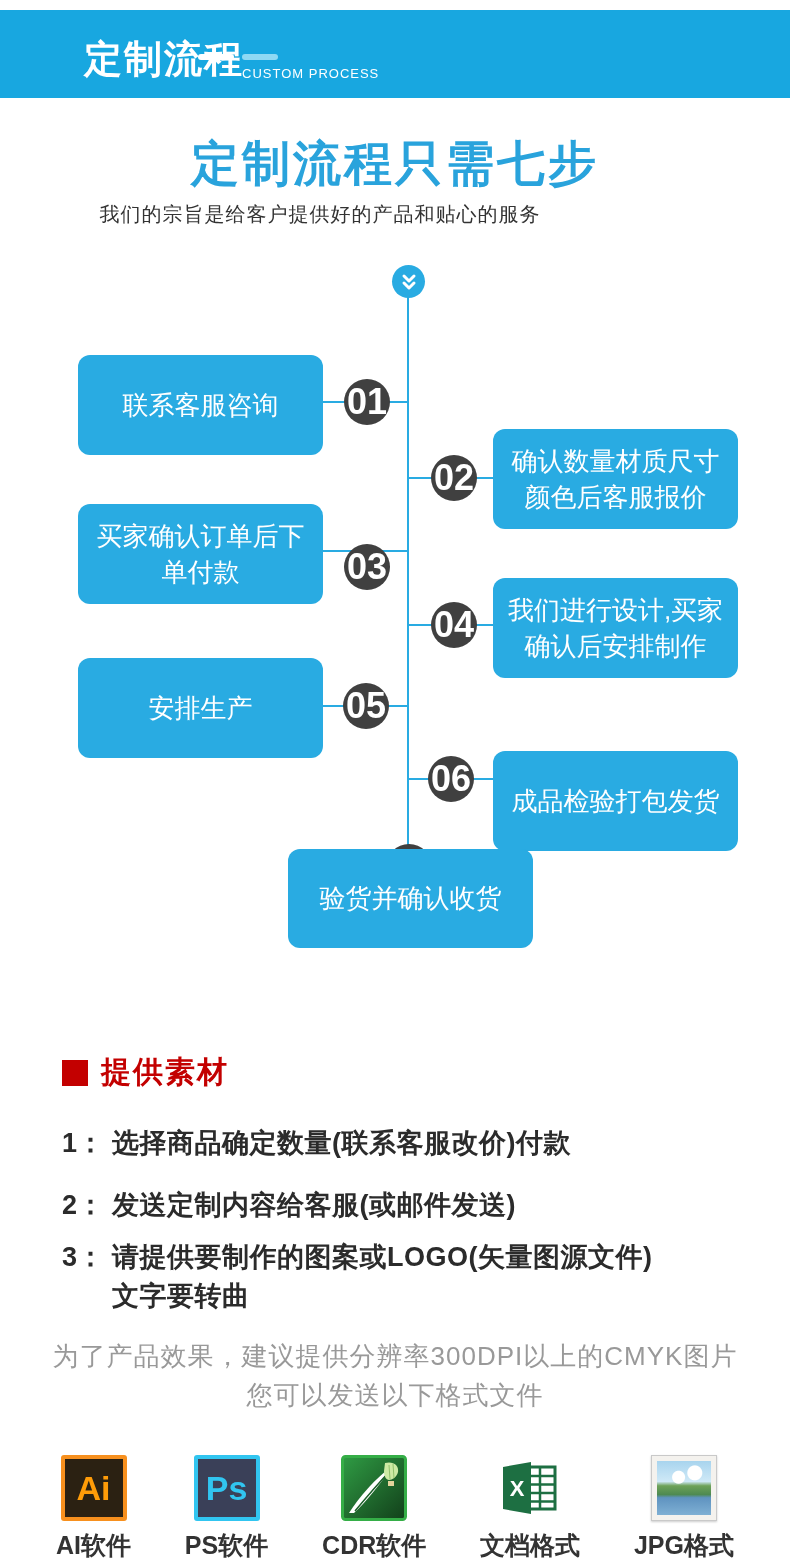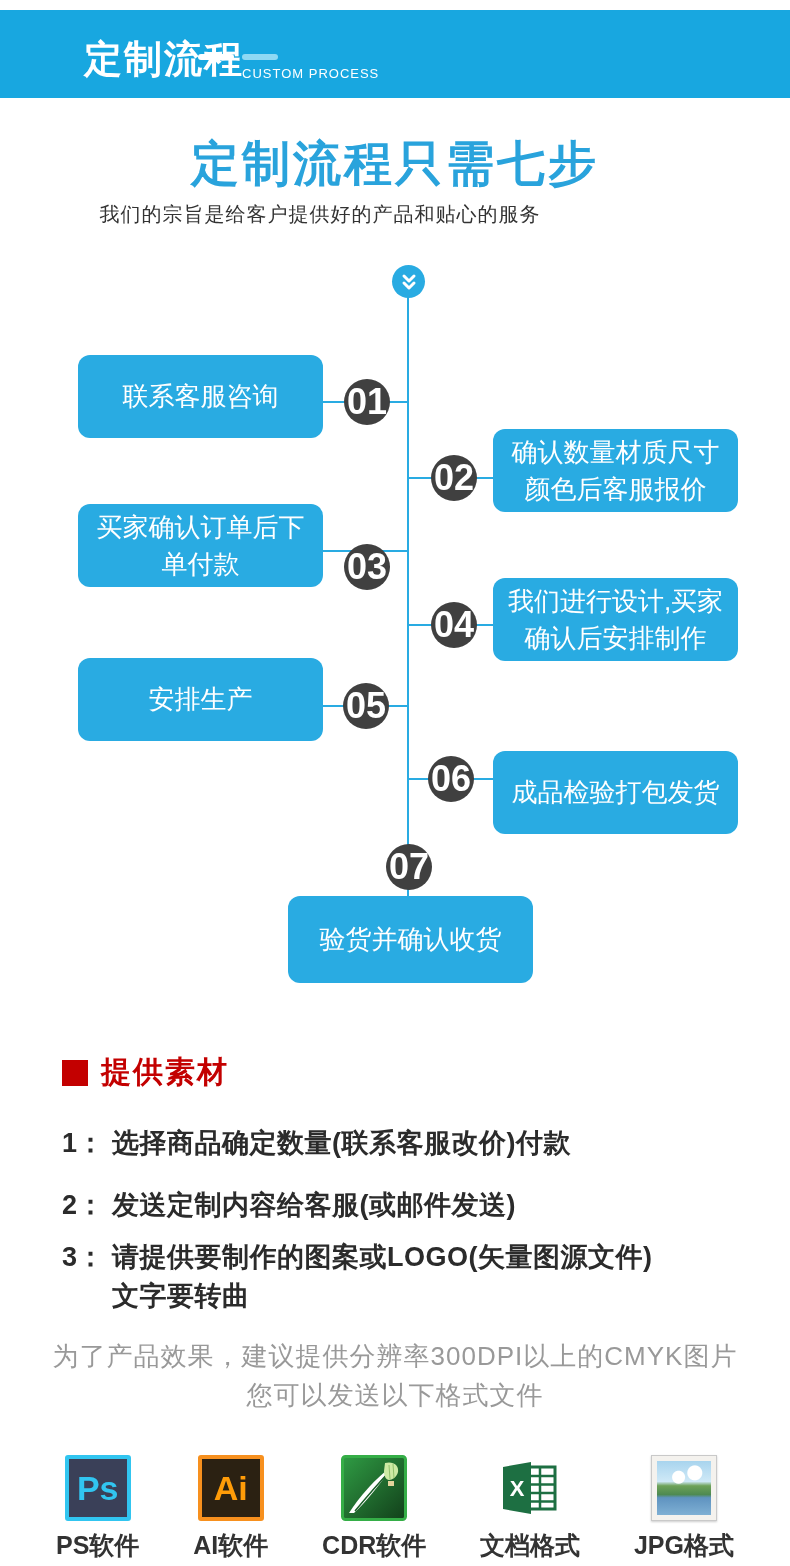--- a/index.html
+++ b/index.html
@@ -62,33 +62,33 @@
   }
   .nc-1 { left: 344px; top: 379px; }
   .nc-2 { left: 431px; top: 455px; }
   .nc-3 { left: 344px; top: 544px; }
   .nc-4 { left: 431px; top: 602px; }
   .nc-5 { left: 343px; top: 683px; }
   .nc-6 { left: 428px; top: 756px; }
   .nc-7 { left: 386px; top: 844px; }
 
   .flow-box {
-    position: absolute; width: 245px; height: 83px;
+    position: absolute; width: 245px; height: 100px;
     background: #29abe2; border-radius: 12px;
     color: #ffffff; font-size: 26px; line-height: 1.4;
     display: flex; align-items: center; justify-content: center;
     text-align: center; white-space: pre-line; padding: 0 8px;
   }
   .fb-1 { left: 78px;  top: 355px; }
   .fb-2 { left: 493px; top: 429px; }
   .fb-3 { left: 78px;  top: 504px; }
   .fb-4 { left: 493px; top: 578px; }
   .fb-5 { left: 78px;  top: 658px; }
   .fb-6 { left: 493px; top: 732px; margin-top: 19px; }
-  .fb-7 { left: 288px; top: 896px; height: 87px; }
+  .fb-7 { left: 288px; top: 849px; height: 99px; }
 
   
   .materials-heading {
     position: absolute; left: 62px; top: 1052px;
     display: flex; align-items: center; gap: 13px;
   }
   .red-square { width: 26px; height: 26px; background: #c30000; }
   .materials-heading-text {
     color: #c30000; font-size: 30px; font-weight: bold; letter-spacing: 2px;
   }
@@ -205,31 +205,31 @@
   </div>
 
   <div class="note">
     <div>为了产品效果，建议提供分辨率300DPI以上的CMYK图片</div>
     <div>您可以发送以下格式文件</div>
   </div>
 
   <div class="formats">
 
     <div class="format-item">
+      <div class="sq-icon ai-icon">
+        <span>Ai</span>
+      </div>
+      <div class="format-label">AI软件</div>
+    </div>
+
+    <div class="format-item">
       <div class="sq-icon ps-icon">
         <span>Ps</span>
       </div>
       <div class="format-label">PS软件</div>
-    </div>
-
-    <div class="format-item">
-      <div class="sq-icon ai-icon">
-        <span>Ai</span>
-      </div>
-      <div class="format-label">AI软件</div>
     </div>
 
     <div class="format-item">
       <svg width="66" height="66" viewBox="0 0 66 66">
         <defs>
           <linearGradient id="cdrg" x1="0" y1="0" x2="1" y2="1">
             <stop offset="0" stop-color="#2f9c44"></stop>
             <stop offset="1" stop-color="#123f1a"></stop>
           </linearGradient>
         </defs>

